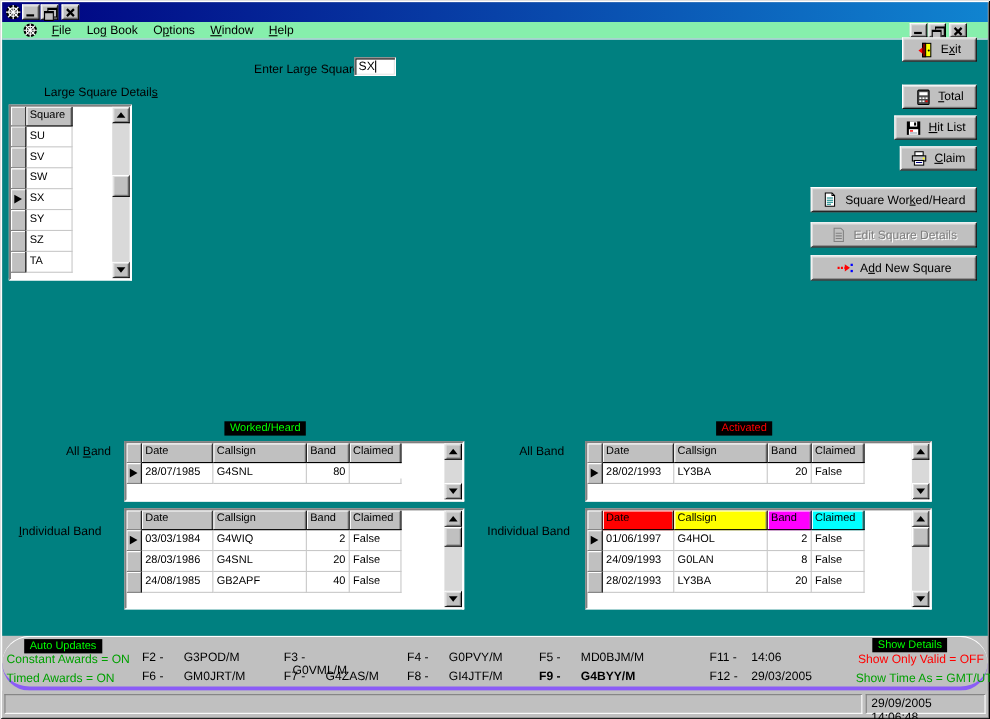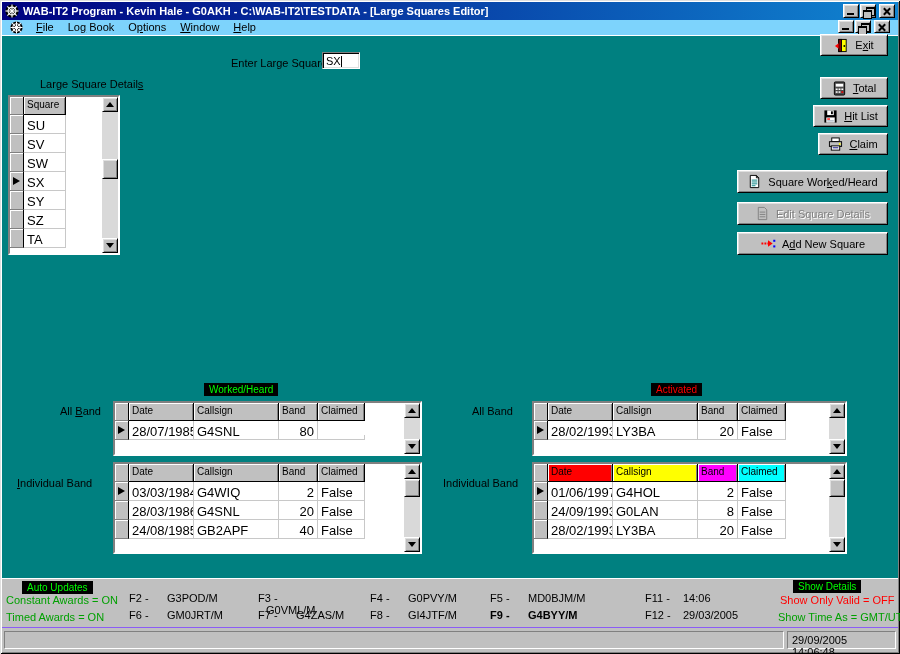--- a/index.html
+++ b/index.html
@@ -19,22 +19,22 @@
     border:1px solid; border-color:#fff #000 #000 #fff;
     box-shadow: inset 1px 1px 0 #dfdfdf, inset -1px -1px 0 #808080; margin-left:1px; }
   .wctl.wc-close { margin-left:3px; }
   .wc-minimize::after { content:""; position:absolute; left:3px; bottom:2px; width:7px; height:2px; background:#000; }
   .wc-restore::before { content:""; position:absolute; left:5px; top:2px; width:7px; height:6px; border:1px solid #000; border-top-width:2px; }
   .wc-restore::after  { content:""; position:absolute; left:2px; top:5px; width:7px; height:6px; border:1px solid #000; border-top-width:2px; background:#C0C0C0; }
   .wc-close::before,.wc-close::after { content:""; position:absolute; left:6px; top:2px; width:2px; height:9px; background:#000; }
   .wc-close::before { transform:rotate(45deg); } .wc-close::after { transform:rotate(-45deg); }
 
   
-  .menubar { position:absolute; left:2px; top:20px; width:896px; height:15px; background:#7dd3fc;
-    display:flex; padding:0 8px; }
+  .menubar { position:absolute; left:2px; top:20px; width:896px; height:15px; background:#86efac;
+    display:flex; align-items:center; padding:0 19px; }
   .mdiicon { width:13px; height:13px; margin-right:6px; flex:none; }
   .menu-item { font-size:11px; color:#000; padding:1px 7px; white-space:nowrap; }
   .menu-item u, .btn u, .lbl u { text-decoration:underline; }
   .menubar .spacer { flex:1; }
   .menubar .wctl { height:13px; }
 
   
   .client { position:absolute; left:2px; top:35px; width:896px; height:543px; background:#008080;
     border-top:1px solid #fff; }
   .lbl { position:absolute; font-size:11px; color:#000; white-space:nowrap; }
@@ -79,39 +79,39 @@
   #tbl-act-all      { left:532px; top:401px; width:315px; height:55px; }
   #tbl-act-indiv    { left:532px; top:462px; width:315px; height:92px; }
 
   .db-hrow { display:flex; height:18px; }
   .db-sel  { width:14px; flex:none; background:#C0C0C0; border-right:1px solid #000; border-bottom:1px solid #808080;
     box-shadow: inset 1px 1px 0 #fff; display:flex; align-items:center; justify-content:center; }
   .db-hcell { flex:none; background:#C0C0C0; font-size:10px; color:#000; padding:2px 0 0 3px;
     border-right:1px solid #000; border-bottom:1px solid #000;
     box-shadow: inset 1px 1px 0 #fff, inset -1px 0 0 #808080; white-space:nowrap; overflow:hidden; }
   .db-row { display:flex; height:19px; background:#fff; }
-  .db-cell { flex:none; font-size:13px; color:#000; padding:3px 3px 0 3px;
+  .db-cell { flex:none; font-size:10px; color:#000; padding:3px 3px 0 3px;
     border-right:1px solid #C8C8C8; border-bottom:1px solid #C8C8C8; white-space:nowrap; overflow:hidden; }
   .cur-arrow { width:0; height:0; border-top:4px solid transparent; border-bottom:4px solid transparent; border-left:7px solid #000; }
 
   .db-sb { position:absolute; top:0; right:0; bottom:0; width:16px; background:#D9D9D9; }
   .sb-btn { position:absolute; left:0; width:16px; height:15px; background:#C0C0C0;
     border:1px solid; border-color:#fff #000 #000 #fff;
     box-shadow: inset 1px 1px 0 #dfdfdf, inset -1px -1px 0 #808080;
     display:flex; align-items:center; justify-content:center; }
   .sb-up { top:0; } .sb-dn { bottom:0; }
   .tri-up { width:0; height:0; border-left:4px solid transparent; border-right:4px solid transparent; border-bottom:5px solid #000; }
   .tri-dn { width:0; height:0; border-left:4px solid transparent; border-right:4px solid transparent; border-top:5px solid #000; }
   .sb-thumb { position:absolute; left:0; width:16px; background:#C0C0C0;
     border:1px solid; border-color:#fff #000 #000 #fff;
     box-shadow: inset 1px 1px 0 #dfdfdf, inset -1px -1px 0 #808080; }
 
   
   .bottom-panel { position:absolute; left:2px; top:578px; width:896px; height:50px; background:#C0C0C0;
-    border-top:1px solid #fff; border-bottom:1px solid #8b5cf6; }
+    border-top:1px solid #fff; border-bottom:4px solid #8b5cf6;border-radius:25px; }
   .bp-item { position:absolute; font-size:11px; white-space:nowrap; }
   .bp-badge { position:absolute; background:#000; color:#00FF00; font-size:10px; padding:1px 5px; white-space:nowrap; }
   #auto-badge { left:20px; top:2px; }
   #constant   { left:4px; top:15px; color:#00A000; }
   #timed      { left:4px; top:32px; color:#00A000; }
   #show-details-badge { left:791px; top:1px; }
   #show-only  { left:778px; top:15px; color:#FF0000; }
   #show-time  { left:776px; top:32px; color:#00A000; }
   .fk-cell { position:absolute; font-size:11px; color:#000; white-space:nowrap; display:flex; }
   .fk-key { display:inline-block; min-width:30px; }
@@ -135,21 +135,20 @@
           <circle cx="8" cy="8" r="7.5" fill="#000"></circle>
           <circle cx="8" cy="8" r="4.5" fill="none" stroke="#fff" stroke-width="1.3"></circle>
           <g stroke="#fff" stroke-width="1.3">
             <line x1="8" y1="0.5" x2="8" y2="15.5"></line>
             <line x1="0.5" y1="8" x2="15.5" y2="8"></line>
             <line x1="2.7" y1="2.7" x2="13.3" y2="13.3"></line>
             <line x1="13.3" y1="2.7" x2="2.7" y2="13.3"></line>
           </g>
         </svg>
     </span>
-    <span class="title">WAB-IT2 Program - Kevin Hale - G0AKH - C:\WAB-IT2\TESTDATA - [Large Squares Editor]</span>
     <span style="display:flex">
         <span class="wctl wc-minimize"></span>
         <span class="wctl wc-restore"></span>
         <span class="wctl wc-close"></span>
       </span>
   </div>
 
   <div class="menubar">
     <span class="mdiicon">
       <svg width="13" height="13" viewBox="0 0 16 16">

